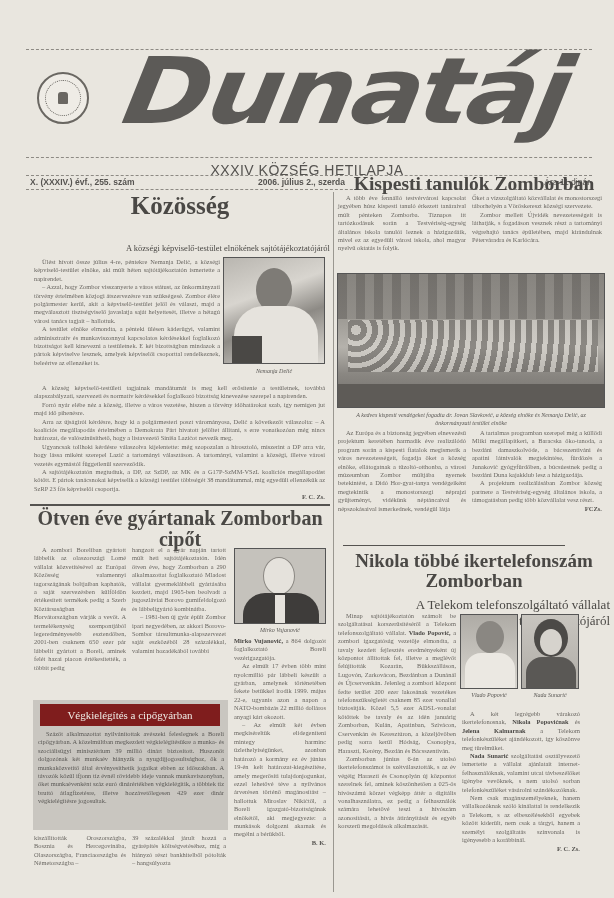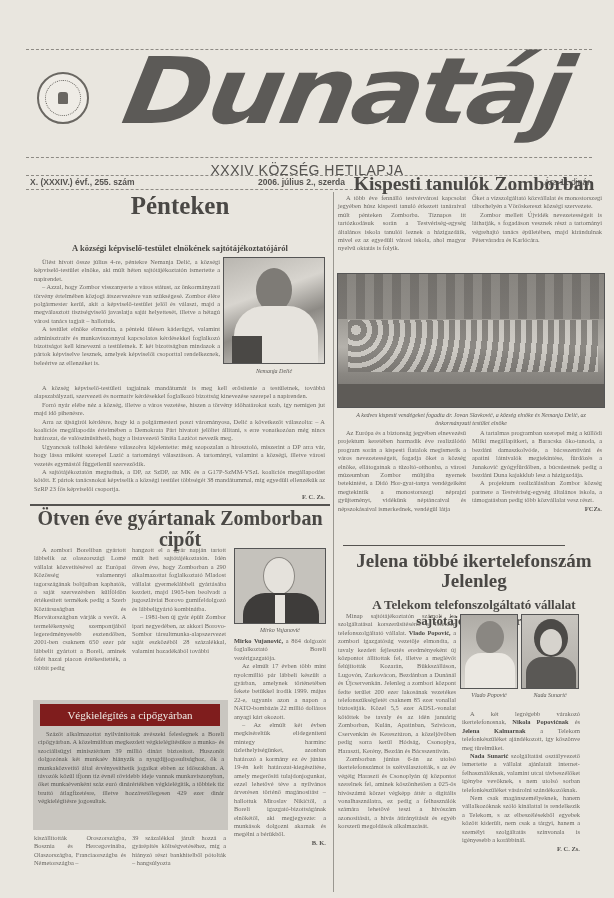--- a/index.html
+++ b/index.html
@@ -36,21 +36,21 @@
     position: absolute; left: 0; width: 614px; top: 162px; text-align: center;
     font-family: "Liberation Sans", sans-serif; font-size: 14px; color: #555350; letter-spacing: 0.5px;
   }
   .issueline {
     position: absolute; top: 177px; font-family: "Liberation Sans", sans-serif;
     font-size: 8.5px; font-weight: bold; color: #555350;
   }
 
   
   .headline { position: absolute; text-align: center; font-weight: bold; color: #4a4845; line-height: 1.05; }
-  .kicker { position: absolute; text-align: center; font-weight: bold; font-size: 8.5px; color: #4a4845; }
+  .kicker { position: absolute; text-align: right; font-weight: normal; font-size: 8.5px; color: #4a4845; }
   .body-text {
     position: absolute; font-size: 6.4px; line-height: 8.4px; color: #6a6762; text-align: justify;
   }
   .body-text p { text-indent: 8px; }
   .byline { font-weight: bold; text-align: right; font-size: 6.5px; color: #555350; }
   .photo { position: absolute; border: 1px solid #555; overflow: hidden; }
   .caption { position: absolute; font-style: italic; font-size: 6px; color: #5a5855; text-align: center; line-height: 7.5px; }
   .rule { position: absolute; height: 0; border-top: 2px solid #555350; }
   .vrule { position: absolute; width: 0; border-left: 1px solid #9a9790; }
 
@@ -77,21 +77,21 @@
   <div class="logo">Dunatáj</div>
   <div class="dotline" style="top:157px"></div>
   <div class="subtitle">XXXIV KÖZSÉG HETILAPJA</div>
   <div class="dotline" style="top:175px"></div>
   <div class="issueline" style="left:30px">X. (XXXIV.) évf., 255. szám</div>
   <div class="issueline" style="left:258px">2006. július 2., szerda</div>
   <div class="issueline" style="right:24px; font-weight:normal">Ára 11 dinár</div>
   <div class="dotline" style="top:189px"></div>
 
   <div class="headline" style="left:30px; width:300px; top:193px; font-size:25px;">
-    <div>Pénteken</div>
+    <div>Közösség</div>
   </div>
   <div class="kicker" style="left:30px; width:300px; top:243px;">A községi képviselő-testület elnökének sajtótájékoztatójáról</div>
 
   <div class="body-text" style="left:34px; top:258px; width:186px;">
     <p>Ülést hívott össze július 4-re, péntekre Nemanja Delić, a községi képviselő-testület elnöke, aki múlt héten sajtótájékoztatón ismertette a napirendet.</p>
     <p>– Azzal, hogy Zombor visszanyerte a város státust, az önkormányzati törvény értelmében közjogi átszervezésre van szükségesé. Zombor élére polgármester kerül, akit a képviselő-testület jelöl és választ, majd a megválasztott tisztségviselő javaslatja saját helyettesét, illetve a hétagú városi tanács tagjait – hallottuk.</p>
     <p>A testület elnöke elmondta, a pénteki ülésen káderügyi, valamint adminisztratív és munkaviszonnyal kapcsolatos kérdésekkel foglalkozó bizottságot kell kinevezni a testületnek. E két bizottságban mindazok a pártok képviselve lesznek, amelyek képviselői csoporttal rendelkeznek, beleértve az ellenzéket is.</p>
   </div>
   <div class="photo" style="left:223px; top:257px; width:102px; height:107px; background:linear-gradient(160deg,#b9b6b0 0%,#d8d5cf 35%,#8d8a85 60%,#e0ddd7 100%);">
     <div style="position:absolute;left:32px;top:10px;width:36px;height:44px;border-radius:50%;background:#7e7b76;"></div>
@@ -166,22 +166,22 @@
   </div>
 
   <div class="body-text" style="left:34px; top:834px; width:92px;">
     <p style="text-indent:0">kiszállították Oroszországba, Bosznia és Hercegovinába, Olaszországba, Franciaországba és Németországba –</p>
   </div>
   <div class="body-text" style="left:132px; top:834px; width:94px;">
     <p style="text-indent:0">39 százalékkal járult hozzá a gyárépítés költségvetéséhez, míg a hiányzó részt bankhitelből pótolták – hangsúlyozta</p>
   </div>
 
   <div class="headline" style="left:338px; width:272px; top:551px; font-size:19px;">
-    <div>Jelena többé ikertelefonszám</div>
-    <div>Jelenleg</div>
+    <div>Nikola többé ikertelefonszám</div>
+    <div>Zomborban</div>
   </div>
   <div class="kicker" style="left:338px; width:272px; top:597px; font-size:13px;">A Telekom telefonszolgáltató vállalat sajtótájékoztatójáról</div>
 
   <div class="body-text" style="left:338px; top:612px; width:118px;">
     <p><span>Minap sajtótájékoztatón számolt be szolgáltatásai korszerűsítéséről a Telekom telefonszolgáltató vállalat.</span> <b class="nm">Vlado Popović,</b><span> a zombori igazgatóság vezetője elmondta, a tavaly kezdett fejlesztés eredményeként új központot állítottak fel, illetve a meglévőt felújították Kozarán, Bükkszálláson, Lugovón, Zarkovácon, Bezdánban a Dunánál és Újcservenkán. Jelenleg a zombori központ fedte terület 200 ezer lakosának vezetékes telefonszükségletét csaknem 85 ezer vonallal biztosítják. Közel 5,5 ezer ADSL-vonalat kötöttek be tavaly és az idén januárig Zomborban, Kulán, Apatinban, Szivácon, Cservenkán és Keresztúron, a közeljövőben pedig sorra kerül Hódság, Csonoplya, Haraszti, Kerény, Bezdán és Bácsszentiván.</span></p>
     <p>Zomborban június 6-án az utolsó ikertelefonszámot is szétválasztották, s az év végéig Haraszti és Csonoplyán új központot szerelnek fel, aminek köszönhetően a 025-ös hívószámú körzet végképp áttér a digitális vonalhasználatra, ez pedig a felhasználók számára lehetővé teszi a hívószám azonosítását, a hívás átirányítását és egyéb korszerű megoldások alkalmazását.</p>
   </div>
 
   <div class="photo" style="left:460px; top:614px; width:58px; height:75px; background:linear-gradient(180deg,#aeaba5,#d9d6d0);">
     <div style="position:absolute;left:15px;top:6px;width:28px;height:32px;border-radius:50%;background:#8a8782;"></div>

